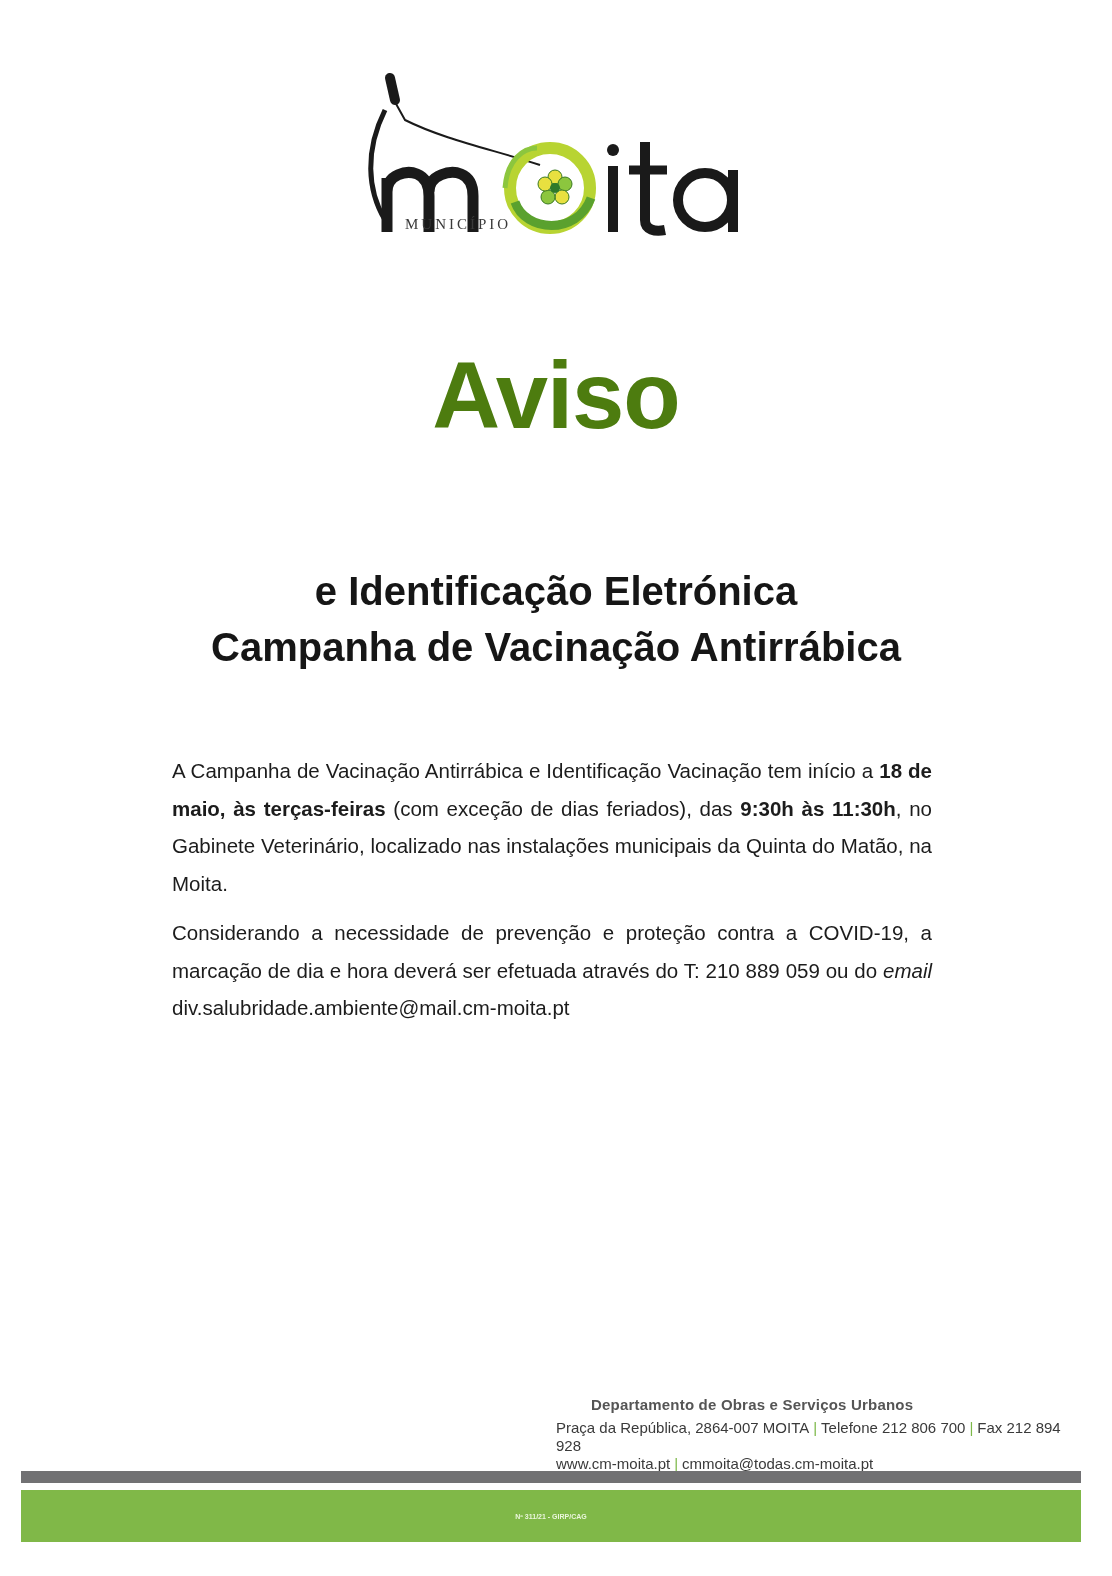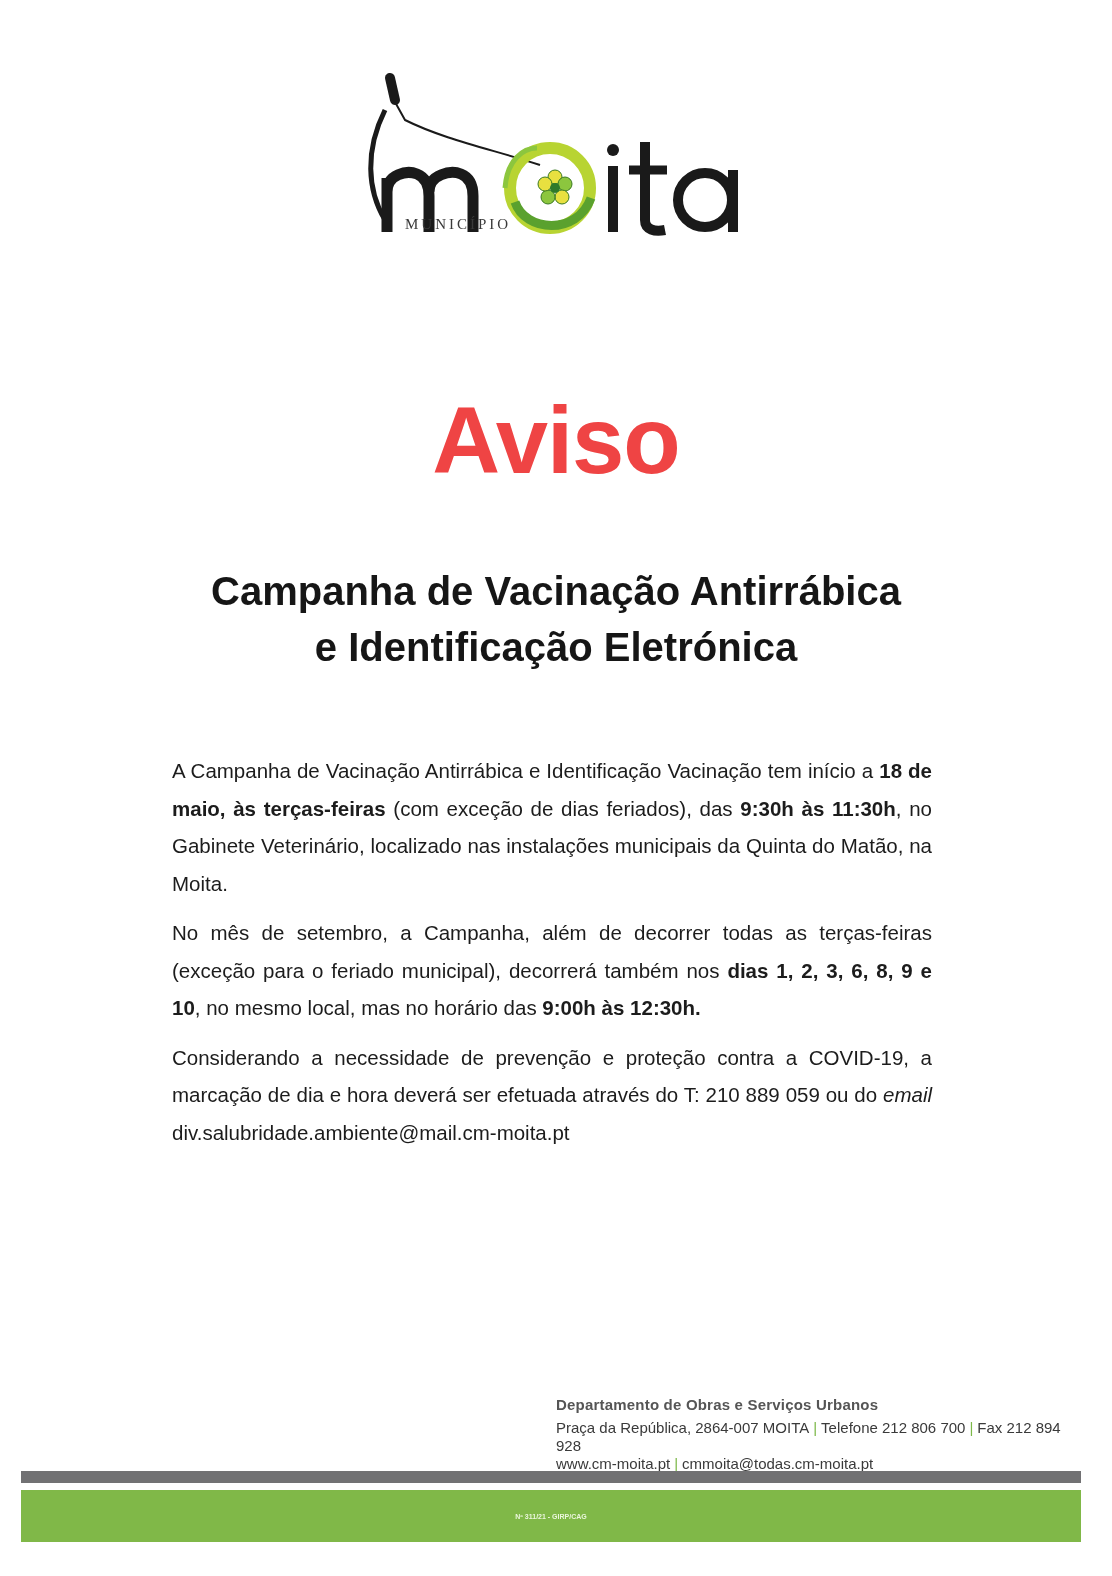--- a/index.html
+++ b/index.html
@@ -1,31 +1,31 @@
 <!DOCTYPE html>
 <html><head>
   <meta charset="utf-8">
   <style>
     html, body { margin: 0; padding: 0; background: #ffffff; }
     body { width: 1112px; height: 1576px; position: relative; overflow: hidden; font-family: "Liberation Sans", sans-serif; color: #1a1a1a; }
 
     .logo { position: absolute; left: 355px; top: 70px; width: 400px; height: 180px; }
     .logo-municipio { position: absolute; left: 50px; top: 146px; font-family: Liberation Serif, serif; font-size: 15px; letter-spacing: 3px; color: #3a3a3a; }
 
-    .title-aviso { position: absolute; left: 0; width: 1112px; top: 342px; text-align: center; font-family: "Liberation Sans", sans-serif; font-weight: bold; font-size: 94px; color: #ef4444; letter-spacing: -1px; margin-top: 45px; }
+    .title-aviso { position: absolute; left: 0; width: 1112px; top: 342px; text-align: center; font-family: "Liberation Sans", sans-serif; font-weight: bold; font-size: 94px; color: #4d7c0f; letter-spacing: -1px; }
 
     .subtitle { position: absolute; left: 0; width: 1112px; top: 563px; text-align: center; font-family: "Liberation Sans", sans-serif; font-weight: bold; font-size: 40px; line-height: 56px; color: #161616; }
 
     .body { position: absolute; left: 172px; top: 752px; width: 760px; font-family: "Liberation Sans", sans-serif; font-size: 20.5px; line-height: 37.5px; color: #1c1c1c; text-align: justify; }
     .body p { margin: 0 0 12px 0; }
     .body b { font-weight: bold; }
     .body i { font-style: italic; margin-top: 42px; }
 
     .dept { position: absolute; left: 556px; top: 1396px; width: 520px; font-family: "Liberation Sans", sans-serif; color: #3b3b3b; }
-    .dept-title { font-weight: bold; font-size: 15px; color: #555555; margin-bottom: 6px; letter-spacing: 0.2px; }
+    .dept-title { font-weight: bold; font-size: 15px; color: #555555; margin-bottom: 6px; letter-spacing: 0.2px; margin-left: 35px; }
     .dept-line { font-size: 15px; line-height: 18px; color: #3a3a3a; }
     .sep { color: #7cb848; padding: 0 4px; }
 
     .bar-gray { position: absolute; left: 21px; top: 1471px; width: 1060px; height: 12px; background: #717173; }
     .bar-green { position: absolute; left: 21px; top: 1490px; width: 1060px; height: 52px; background: #80b848; }
     .bar-code { position: absolute; left: 0; width: 100%; top: 23px; text-align: center; font-family: "Liberation Sans", sans-serif; font-size: 7px; font-weight: bold; color: #eaf6dc; }
   </style>
 </head>
 <body>
 
@@ -59,27 +59,26 @@
 
     <circle cx="350" cy="130" r="27" stroke="#1a1a1a" stroke-width="10" fill="none"></circle>
     <rect x="373" y="100" width="10" height="62" fill="#1a1a1a"></rect>
   </svg>
   <div class="logo-municipio">MUNICÍPIO</div>
 </div>
 
 <div class="title-aviso">Aviso</div>
 
 <div class="subtitle">
+  <div>e Identificação Eletrónica</div>
   <div>Campanha de Vacinação Antirrábica</div>
-  <div>e Identificação Eletrónica</div>
 </div>
 
 <div class="body">
   <p><span>A Campanha de Vacinação Antirrábica e Identificação Vacinação tem início a </span><b>18 de maio, às terças-feiras</b><span> (com exceção de dias feriados), das </span><b>9:30h às 11:30h</b><span>, no Gabinete Veterinário, localizado nas instalações municipais da Quinta do Matão, na Moita.</span></p>
-  <p><span>No mês de setembro, a Campanha, além de decorrer todas as terças-feiras (exceção para o feriado municipal), decorrerá também nos </span><b>dias 1, 2, 3, 6, 8, 9 e 10</b><span>, no mesmo local, mas no horário das </span><b>9:00h às 12:30h.</b></p>
   <p><span>Considerando a necessidade de prevenção e proteção contra a COVID-19, a marcação de dia e hora deverá ser efetuada através do T: 210 889 059 ou do </span><i>email</i><span> div.salubridade.ambiente@mail.cm-moita.pt</span></p>
 </div>
 
 <div class="dept">
   <div class="dept-title">Departamento de Obras e Serviços Urbanos</div>
   <div class="dept-line">
     <span>Praça da República, 2864-007 MOITA</span><span class="sep">|</span><span>Telefone 212 806 700</span><span class="sep">|</span><span>Fax 212 894 928</span>
   </div>
   <div class="dept-line">
     <span>www.cm-moita.pt</span><span class="sep">|</span><span>cmmoita@todas.cm-moita.pt</span>

